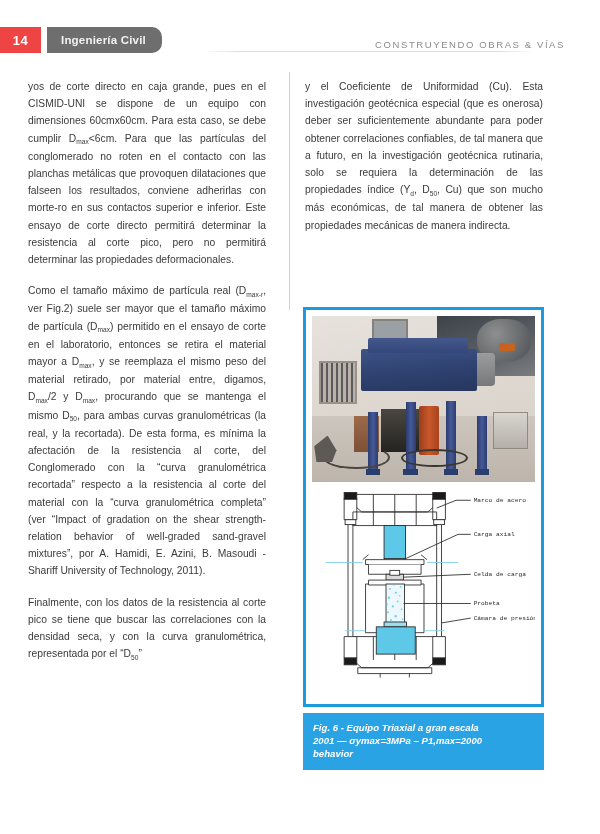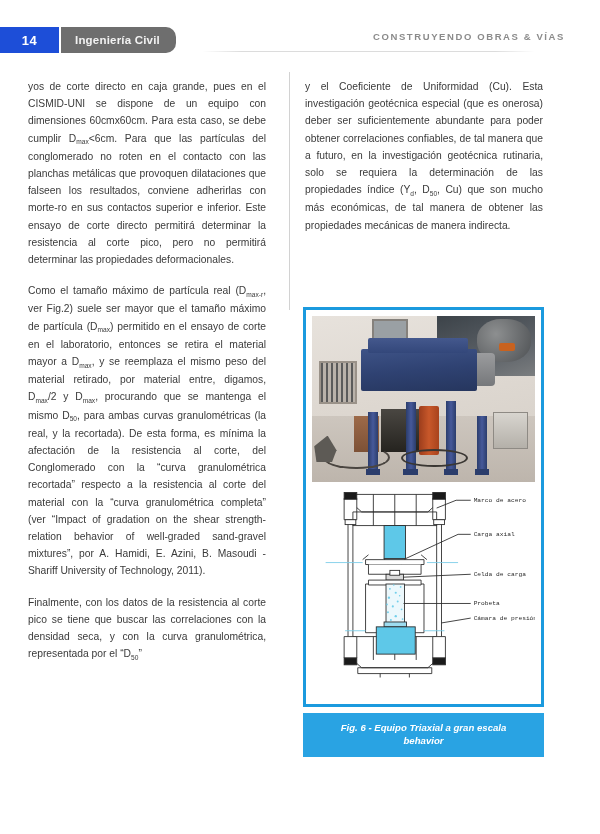--- a/index.html
+++ b/index.html
@@ -7,37 +7,37 @@
     width: 600px; height: 834px;
     background: #ffffff;
     font-family: "Liberation Sans", sans-serif;
     overflow: hidden;
   }
   .page { position: relative; width: 600px; height: 834px; background: #fff; }
 
   
   .header { position: absolute; left: 0; top: 27px; width: 600px; height: 26px; }
   .page-num-badge {
-    position: absolute; left: 0; top: 0; width: 59px; height: 26px;
-    background: #1d4ed8; color: #ffffff;
+    position: absolute; left: 0; top: 0; width: 41px; height: 26px;
+    background: #ef4444; color: #ffffff;
     font-size: 13px; font-weight: bold; letter-spacing: .5px;
     display: flex; align-items: center; justify-content: center;
   }
   .section-tab {
-    position: absolute; left: 61px; top: 0; height: 26px;
+    position: absolute; left: 47px; top: 0; height: 26px;
     padding: 0 16px 0 14px;
     background: #6e6e6e; color: #f2f2f2;
     border-radius: 0 10px 10px 0;
     font-size: 11.5px; font-weight: bold; letter-spacing: .2px;
     display: flex; align-items: center;
   }
   .masthead {
-    position: absolute; right: 35px; top: 4px;
+    position: absolute; right: 35px; top: 12px;
     font-size: 9.5px; letter-spacing: 1.6px; color: #8b8b8b;
-    font-weight: 700; white-space: nowrap;
+    font-weight: 400; white-space: nowrap;
   }
   .header-rule {
     position: absolute; left: 202px; top: 51px; width: 333px; height: 1px;
     background: linear-gradient(to right, #ffffff, #dcdcdc 12%, #dcdcdc 88%, #ffffff);
   }
 
   
   .col-divider {
     position: absolute; left: 289px; top: 72px; width: 1px; height: 238px;
     background: #d2d2d2;
@@ -113,21 +113,20 @@
 
   .diagram { position: relative; width: 100%; height: 196px; margin-top: 4px; background: #fff; }
   .diagram svg { display:block; width:100%; height:100%; }
 
   .fig-caption {
     position: absolute; left: 303px; top: 713px; width: 241px;
     background: #29a3e3; color: #ffffff;
     padding: 8px 10px 10px;
     font-size: 9.6px; line-height: 13px;
     font-style: italic; font-weight: bold;
-    text-align: center;
   }
 </style>
 </head>
 <body>
 
 <div class="page">
 
   <div class="header">
     <div class="page-num-badge">14</div>
     <div class="section-tab">Ingeniería Civil</div>
@@ -267,16 +266,17 @@
           <text x="166" y="90">Celda de carga</text>
           <text x="166" y="120">Probeta</text>
           <text x="166" y="135">Cámara de presión</text>
         </g>
       </svg>
     </div>
   </div>
 
   <div class="fig-caption">
     <div>Fig. 6 - Equipo Triaxial a gran escala</div>
+    <div>2001 — σymax=3MPa – P1,max=2000</div>
     <div>behavior</div>
   </div>
 
 </div>
 
 </body></html>

